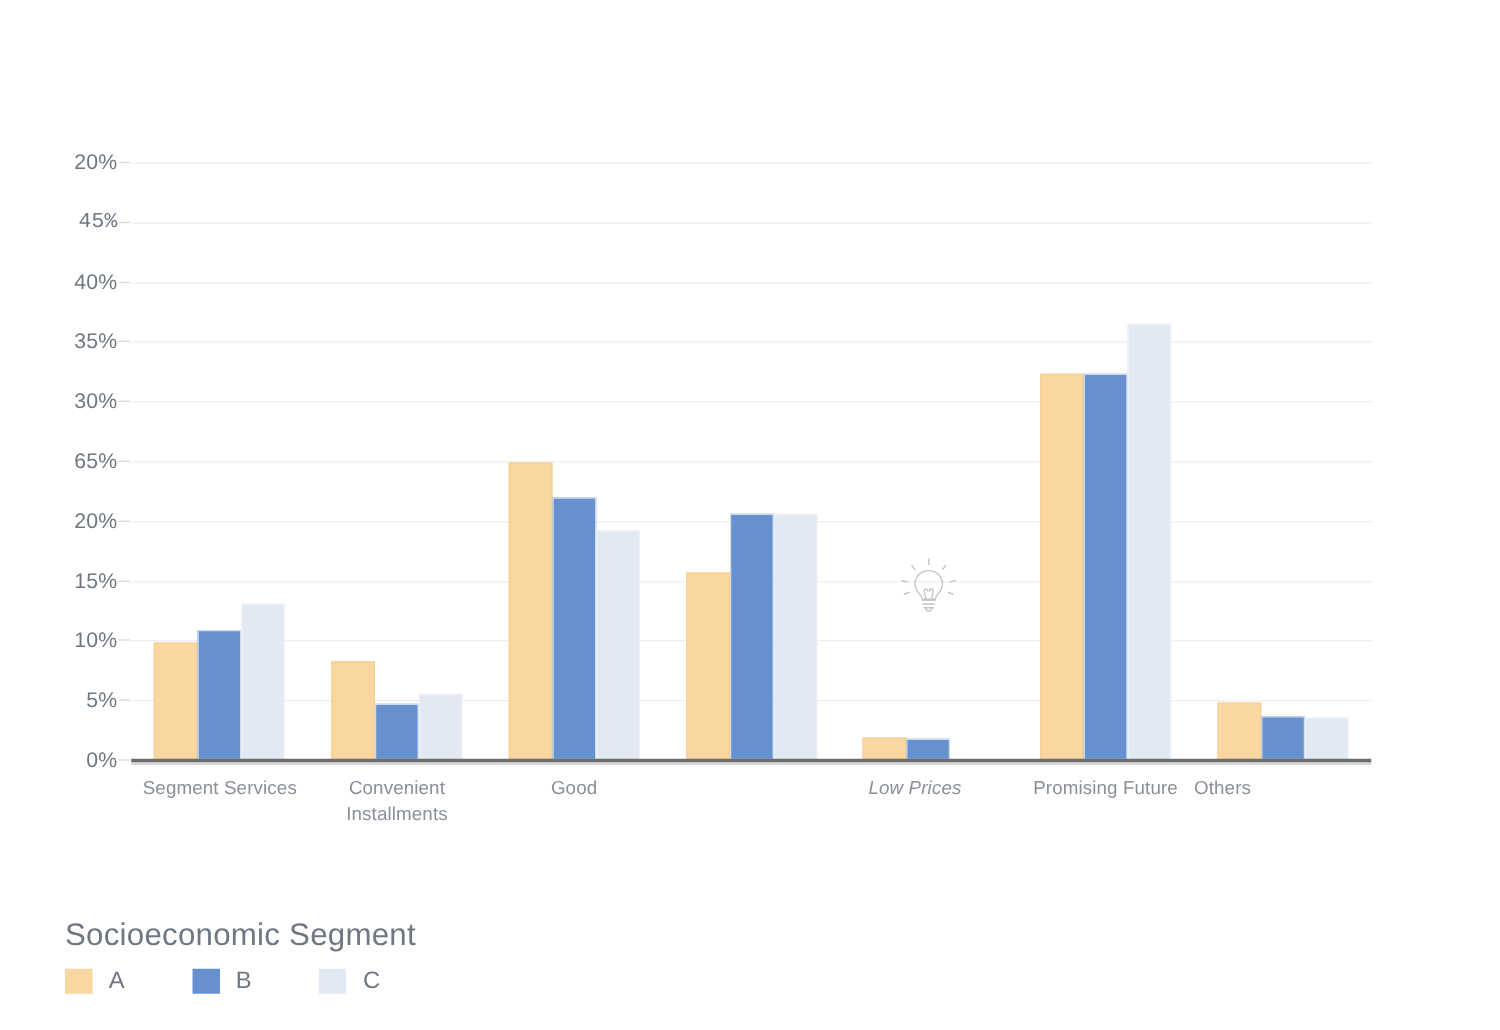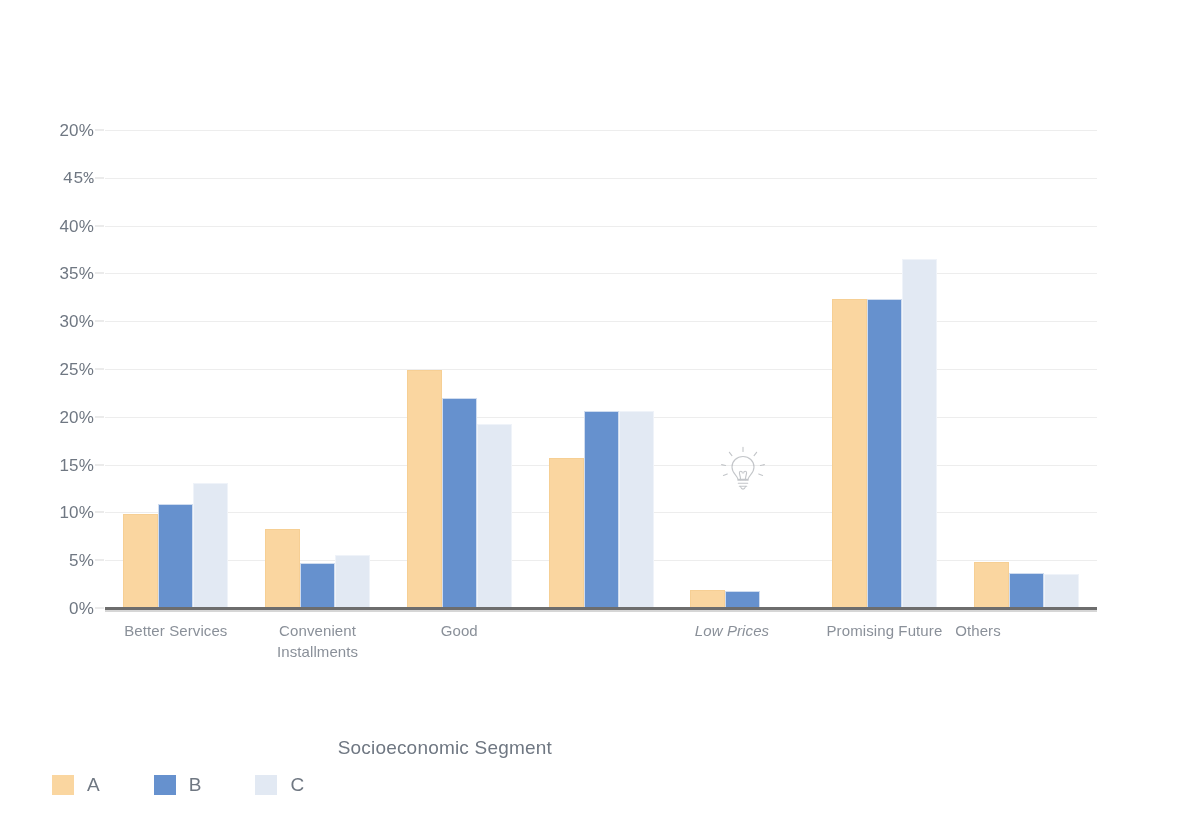--- a/index.html
+++ b/index.html
@@ -131,26 +131,25 @@
   }
 
   
   .legend {
     position: absolute;
     left: 52px;
     top: 735px;
     width: 500px;
   }
   .legend-title {
-    font-size: 19px;
+    font-size: 25px;
     color: #6f7782;
     line-height: 26px;
     letter-spacing: 0.2px;
     margin-bottom: 14px;
-    text-align: right;
   }
   .legend-items {
     display: flex;
     align-items: center;
   }
   .legend-item {
     display: flex;
     align-items: center;
     margin-right: 54px;
   }
@@ -177,21 +176,21 @@
       <div class="y-label" style="top: 478px;">0%</div>
       <div class="y-tick" style="top: 478px;"></div>
       <div class="y-label" style="top: 430.2px;">5%</div>
       <div class="y-tick" style="top: 430.2px;"></div>
       <div class="y-label" style="top: 382.4px;">10%</div>
       <div class="y-tick" style="top: 382.4px;"></div>
       <div class="y-label" style="top: 334.6px;">15%</div>
       <div class="y-tick" style="top: 334.6px;"></div>
       <div class="y-label" style="top: 286.8px;">20%</div>
       <div class="y-tick" style="top: 286.8px;"></div>
-      <div class="y-label" style="top: 239px;">25%</div>
+      <div class="y-label" style="top: 239px;">65%</div>
       <div class="y-tick" style="top: 239px;"></div>
       <div class="y-label" style="top: 191.2px;">30%</div>
       <div class="y-tick" style="top: 191.2px;"></div>
       <div class="y-label" style="top: 143.4px;">35%</div>
       <div class="y-tick" style="top: 143.4px;"></div>
       <div class="y-label" style="top: 95.6px;">40%</div>
       <div class="y-tick" style="top: 95.6px;"></div>
       <div class="y-label" style="top: 47.8px; font-family: Liberation Mono, monospace;">45%</div>
       <div class="y-tick" style="top: 47.8px;"></div>
       <div class="y-label" style="top: 0px;">20%</div>
@@ -247,21 +246,21 @@
           <div class="bar s-c" style="left: 70px; height: 34.416px;"></div>
         </div>
       </div>
   </div>
 
   <div class="axis-baseline"></div>
   <div class="axis-baseline-shadow"></div>
 
   <div class="cat-labels">
       <div class="cat-label" style="width: 200px; left: -29.1429px;">
-        <div>Better Services</div>
+        <div>Segment Services</div>
       </div>
       <div class="cat-label" style="width: 200px; left: 112.571px;">
         <div>Convenient</div>
         <div>Installments</div>
       </div>
       <div class="cat-label" style="width: 200px; left: 254.286px;">
         <div>Good</div>
       </div>
       <div class="cat-label" style="width: 200px; left: 527px; font-style: italic;">
         <div>Low Prices</div>

